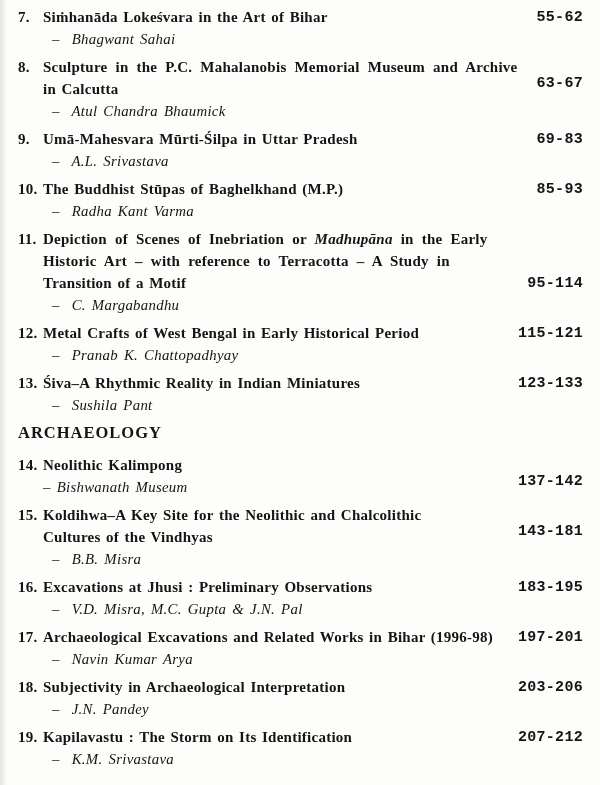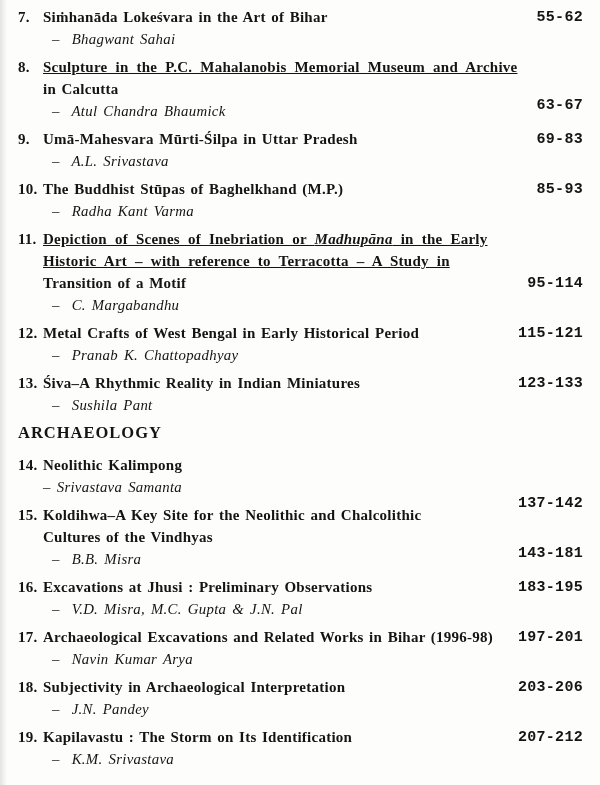--- a/index.html
+++ b/index.html
@@ -41,21 +41,21 @@
     letter-spacing: 0.2px;
   }
   .tline {
     font-weight: bold;
     font-size: 15px;
     line-height: 22px;
     letter-spacing: 0.25px;
     word-spacing: 1.5px;
     white-space: pre;
   }
-  .tline.stretch { word-spacing: 4px; text-decoration: underline; }
+  .tline.stretch { word-spacing: 4px; }
   .tline .em { font-style: italic; }
   .author {
     font-style: italic;
     font-weight: 500;
     font-size: 14.8px;
     line-height: 22px;
     letter-spacing: 0.3px;
     word-spacing: 2px;
     padding-left: 9px;
     white-space: pre;
@@ -64,21 +64,21 @@
   .pages {
     position: absolute;
     right: 0;
     top: 2px;
     font-weight: bold;
     font-size: 15px;
     line-height: 20px;
     letter-spacing: 0.3px;
     font-family: Liberation Mono, monospace;
   }
-  .pages.l2 { top: 40px; }
+  .pages.l2 { top: 18px; }
   .pages.l3 { top: 46px; text-align: right; }
   .section-heading {
     text-align: left;
     font-weight: bold;
     font-size: 16.5px;
     line-height: 22px;
     letter-spacing: 1px;
     margin: 6px 0 10px 0;
   }
 </style>
@@ -138,21 +138,21 @@
     <div class="tline">Śiva–A Rhythmic Reality in Indian Miniatures</div>
     <div class="author">–  Sushila Pant</div>
     <span class="pages">123-133</span>
   </div>
 
   <div class="section-heading">ARCHAEOLOGY</div>
 
   <div class="entry">
     <span class="num">14.</span>
     <div class="tline">Neolithic Kalimpong</div>
-    <div class="author flush">– Srivastava Samanta</div>
+    <div class="author flush">– Bishwanath Museum</div>
     <span class="pages l2">137-142</span>
   </div>
 
   <div class="entry">
     <span class="num">15.</span>
     <div class="tline">Koldihwa–A Key Site for the Neolithic and Chalcolithic</div>
     <div class="tline">Cultures of the Vindhyas</div>
     <div class="author">–  B.B. Misra</div>
     <span class="pages l2">143-181</span>
   </div>

